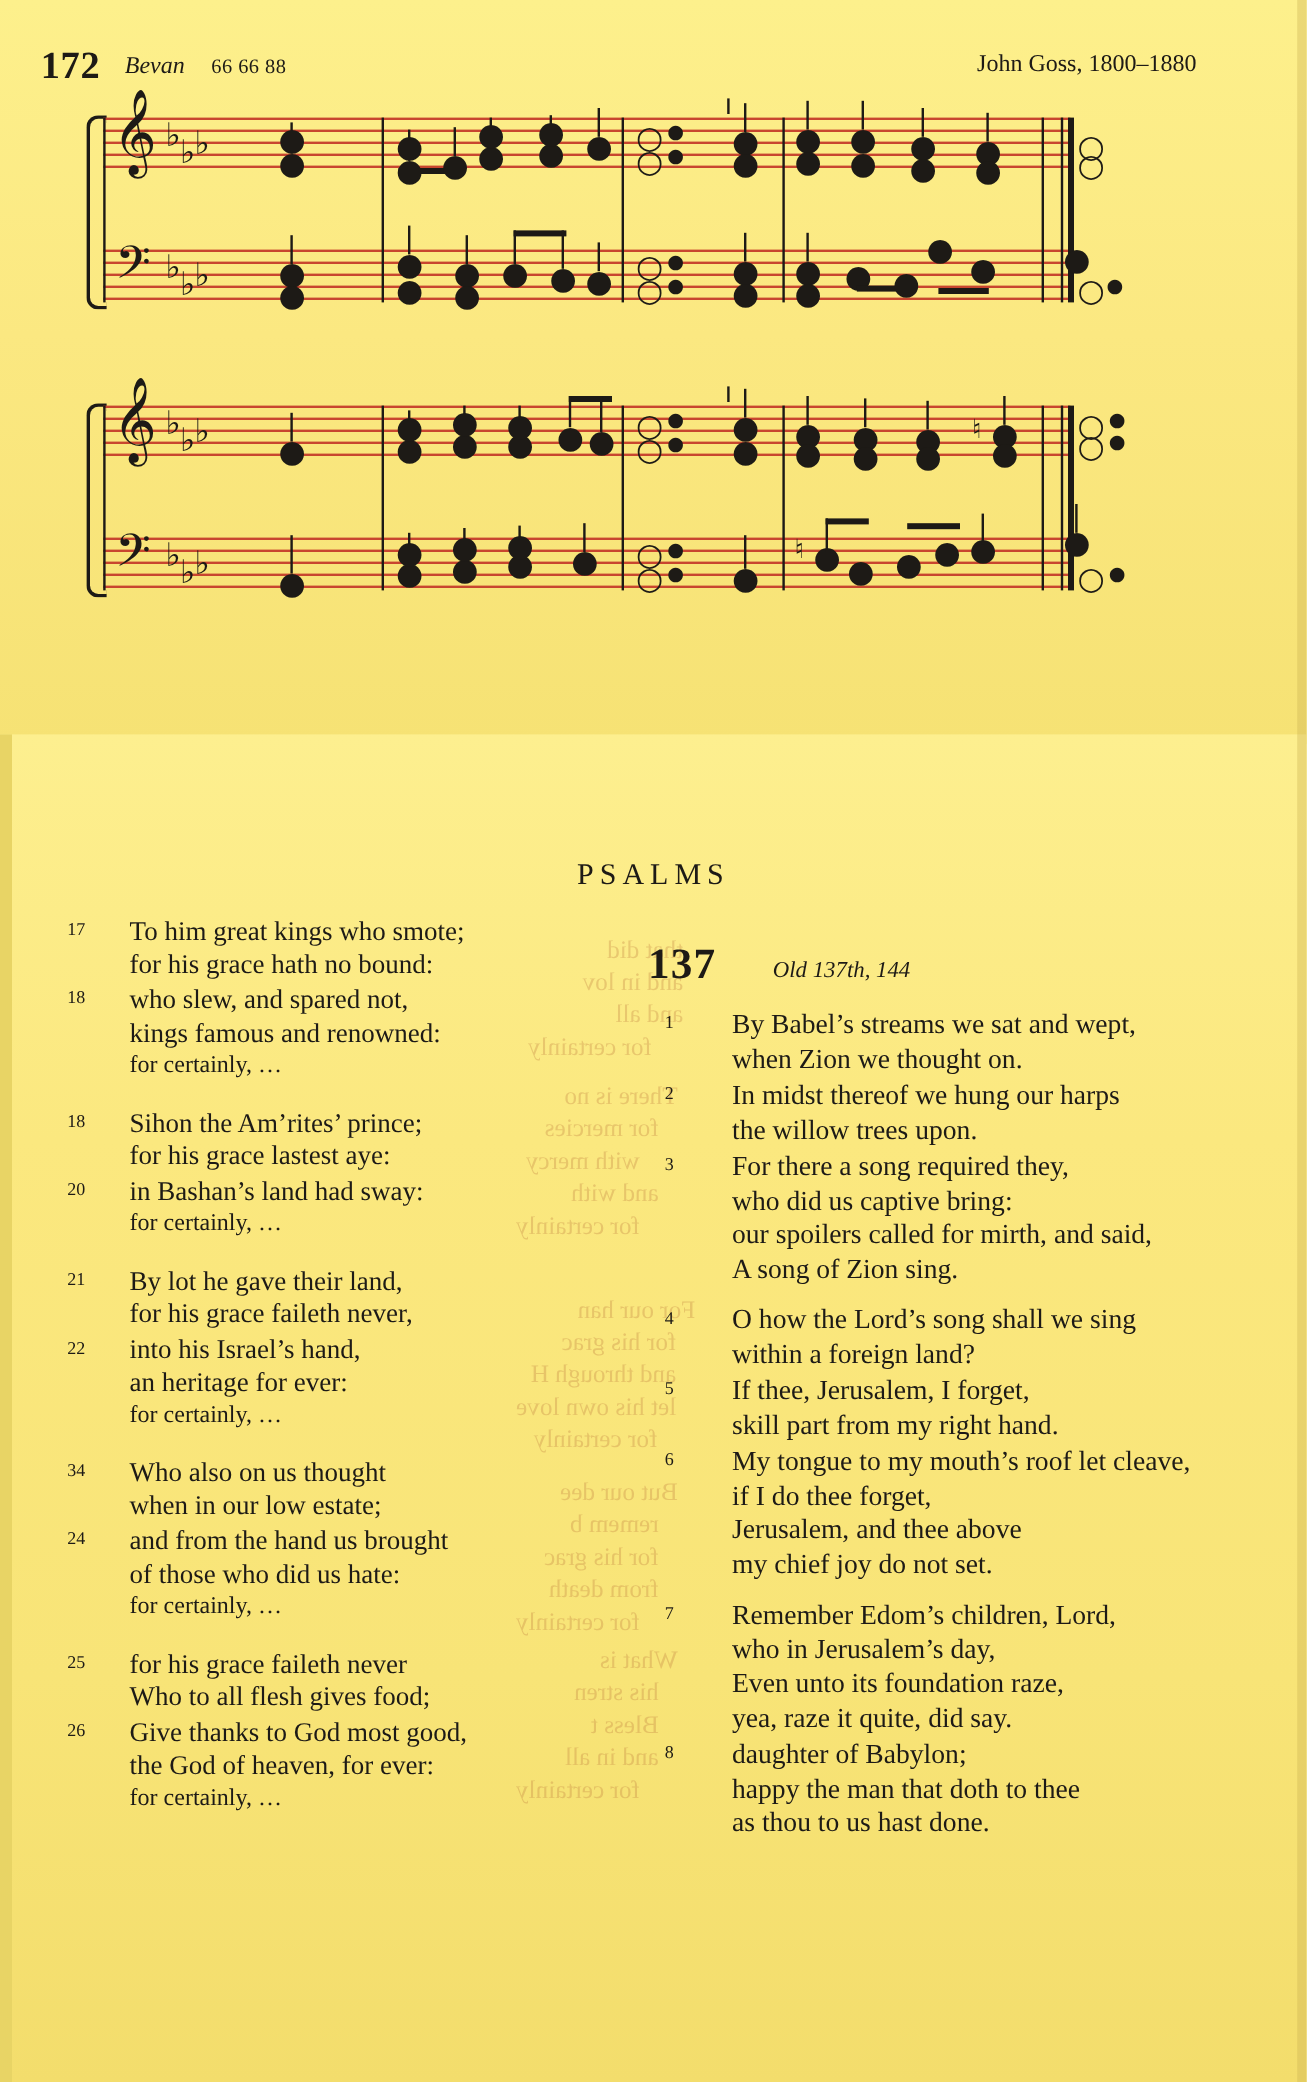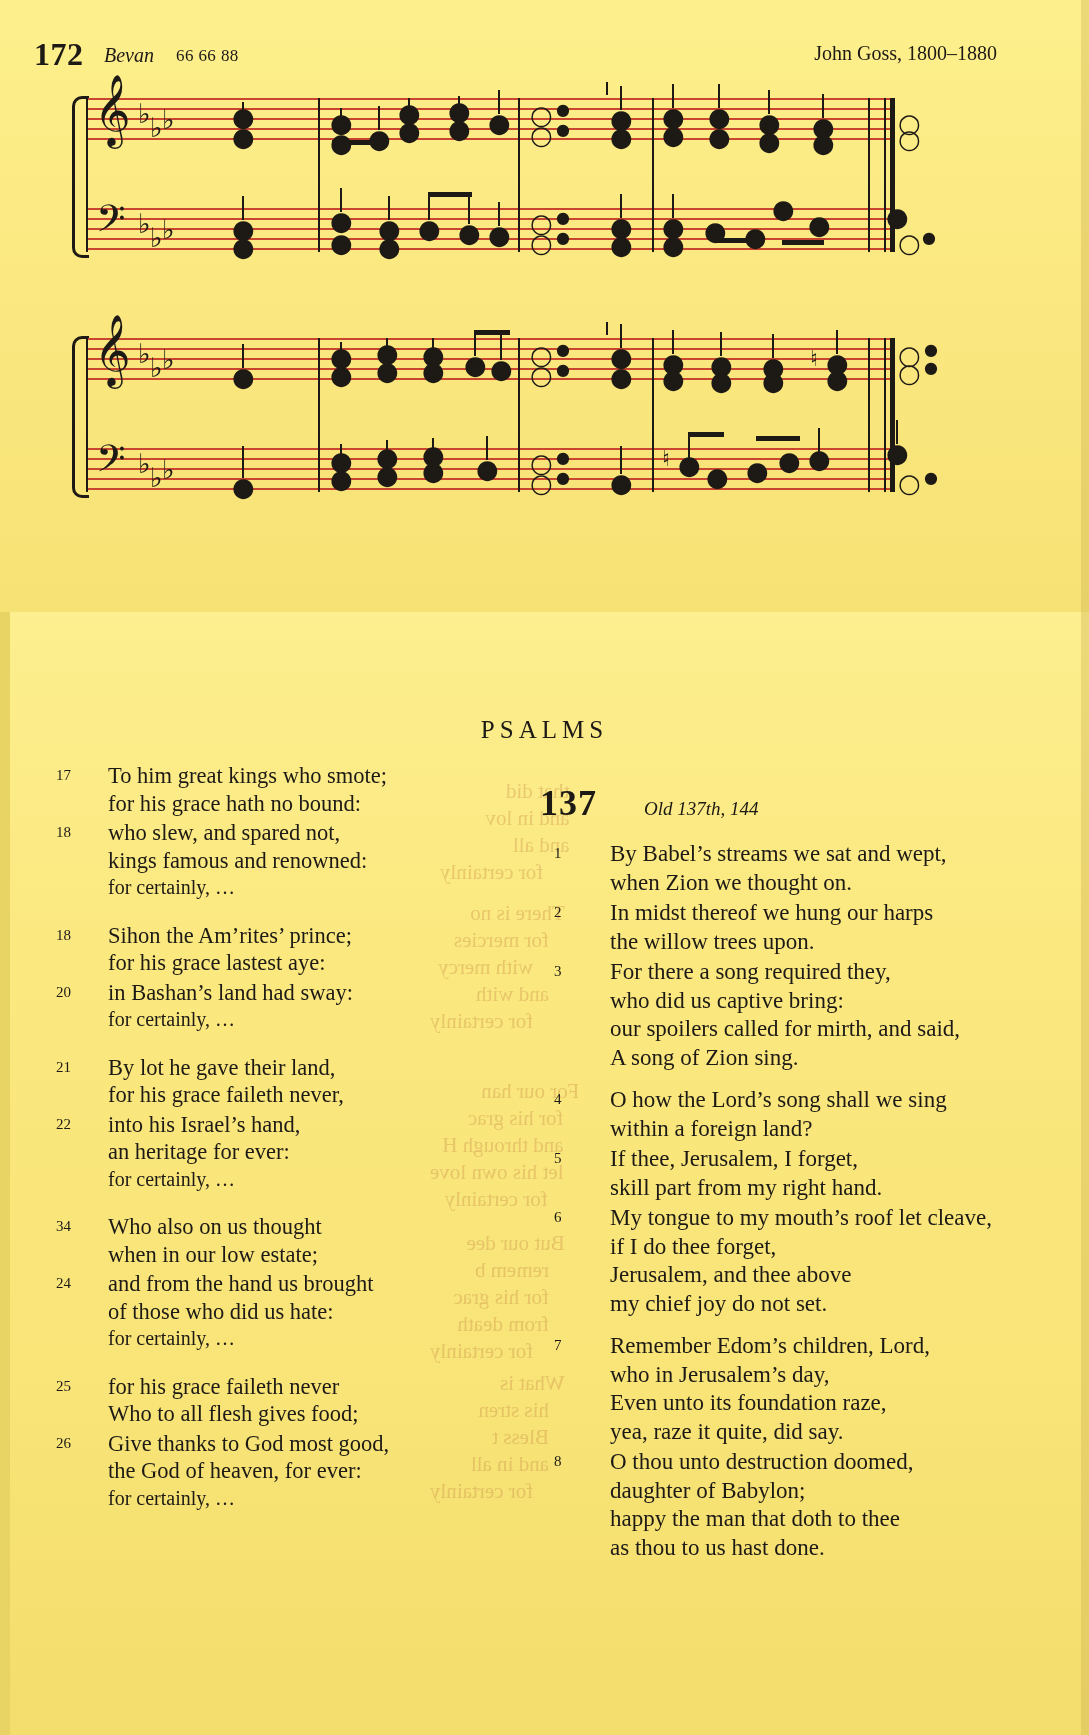--- a/index.html
+++ b/index.html
@@ -694,21 +694,20 @@
         <div class="lines">
           <div>Remember Edom’s children, Lord,</div>
           <div>who in Jerusalem’s day,</div>
           <div>Even unto its foundation raze,</div>
           <div>yea, raze it quite, did say.</div>
         </div>
       </div>
       <div class="verse">
         <span class="vnum">8</span>
         <div class="lines">
-          <div>O thou unto destruction doomed,</div>
           <div>daughter of Babylon;</div>
           <div>happy the man that doth to thee</div>
           <div>as thou to us hast done.</div>
         </div>
       </div>
     </div>
 
   </div>
 
 </div>

